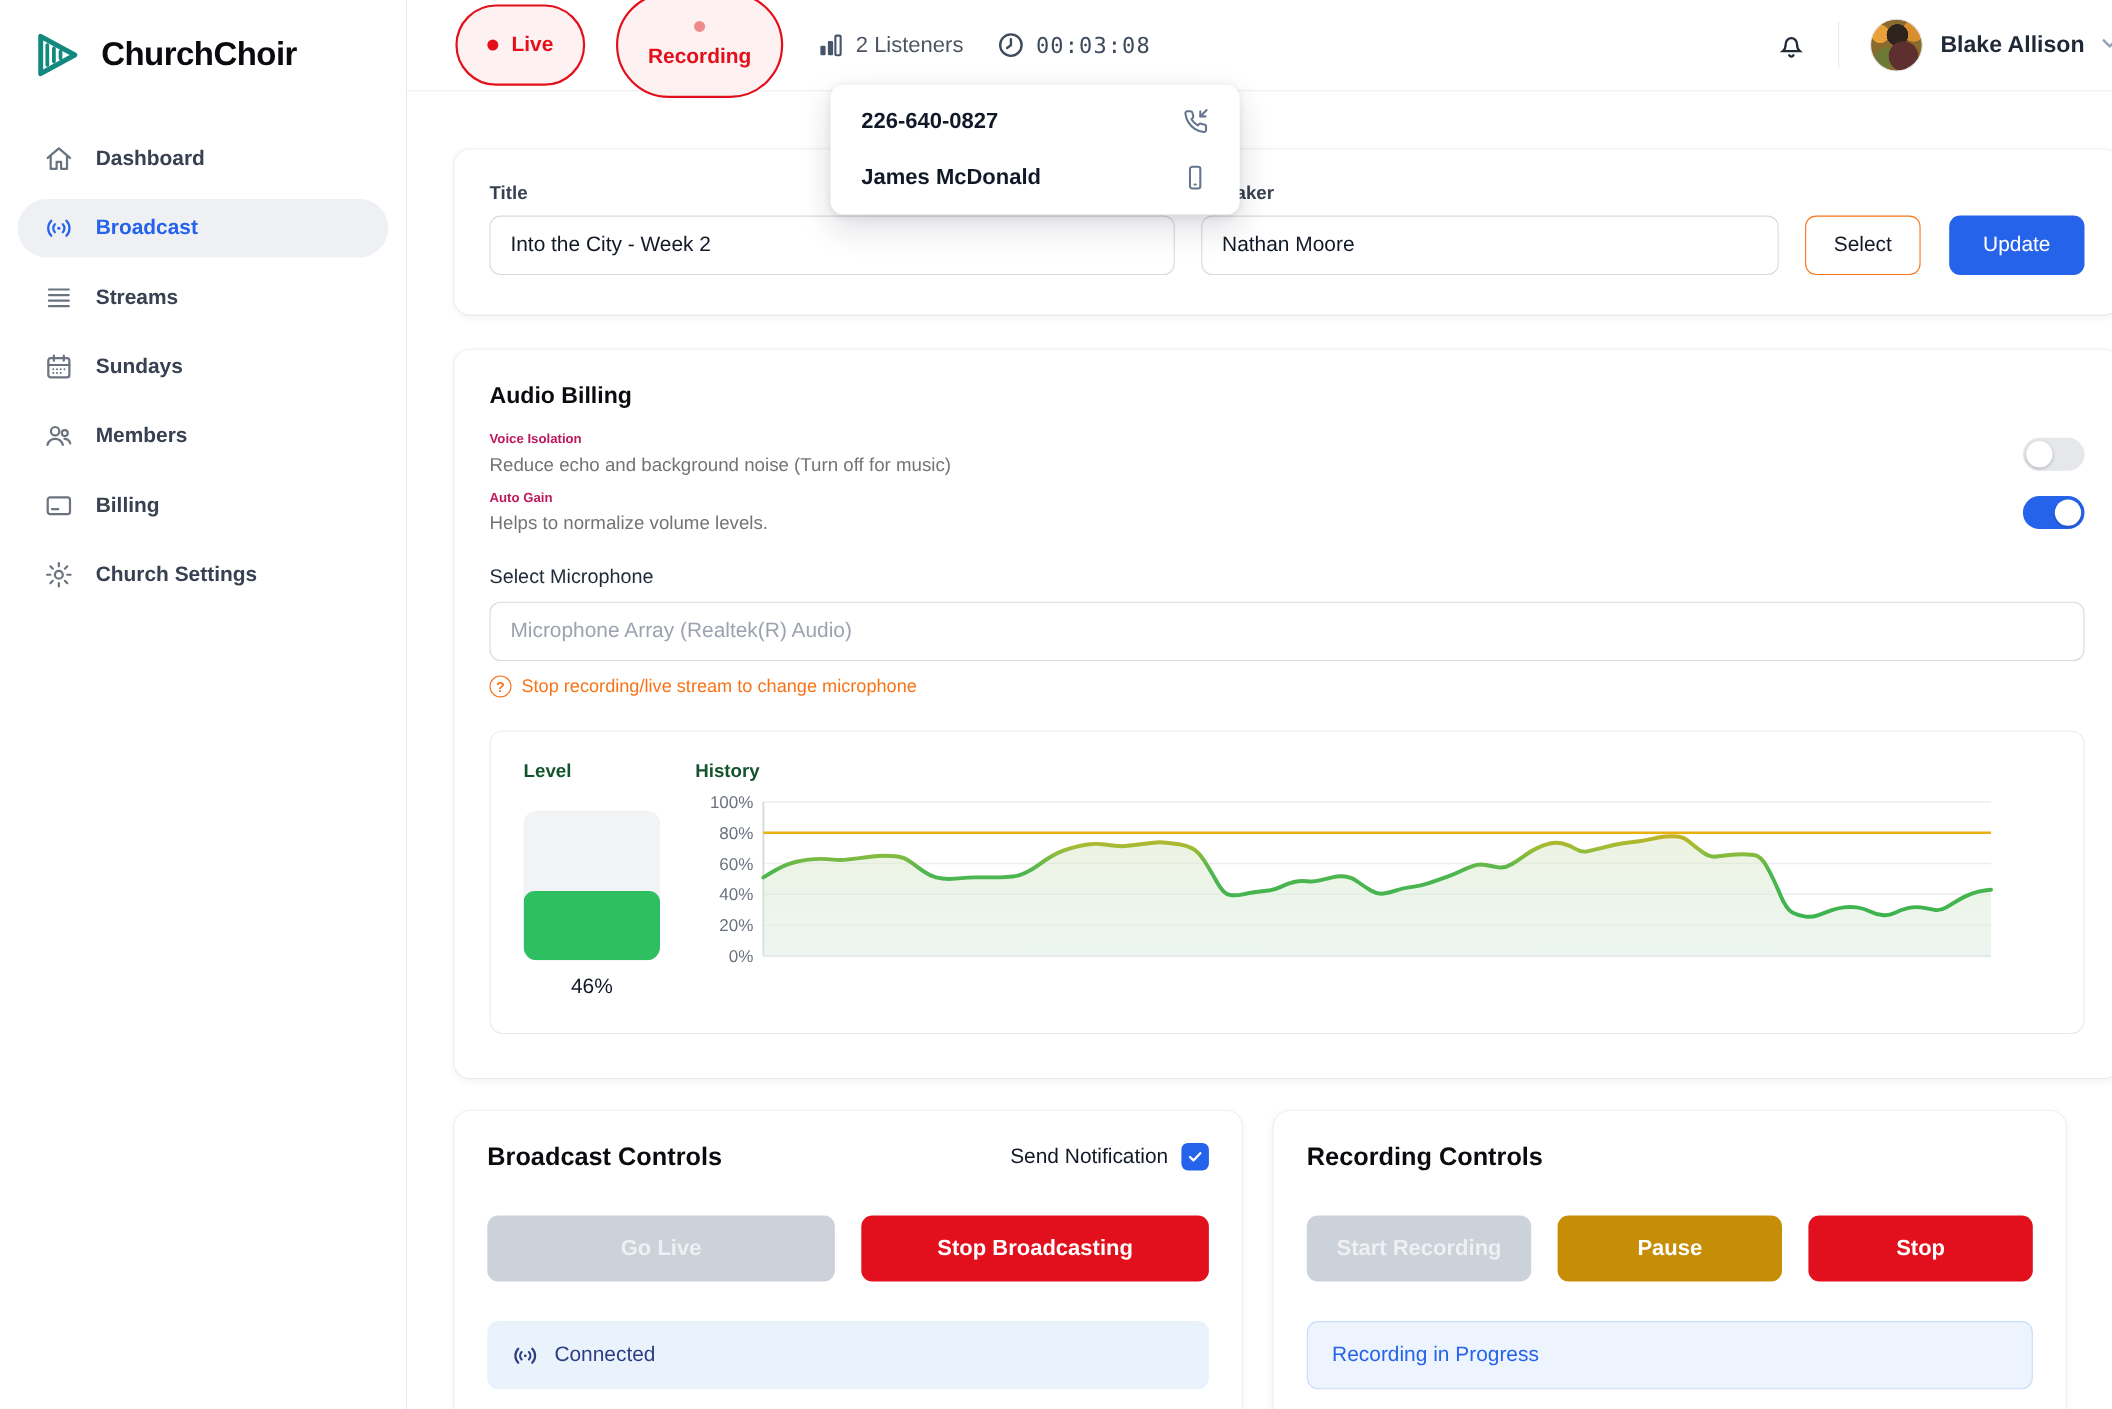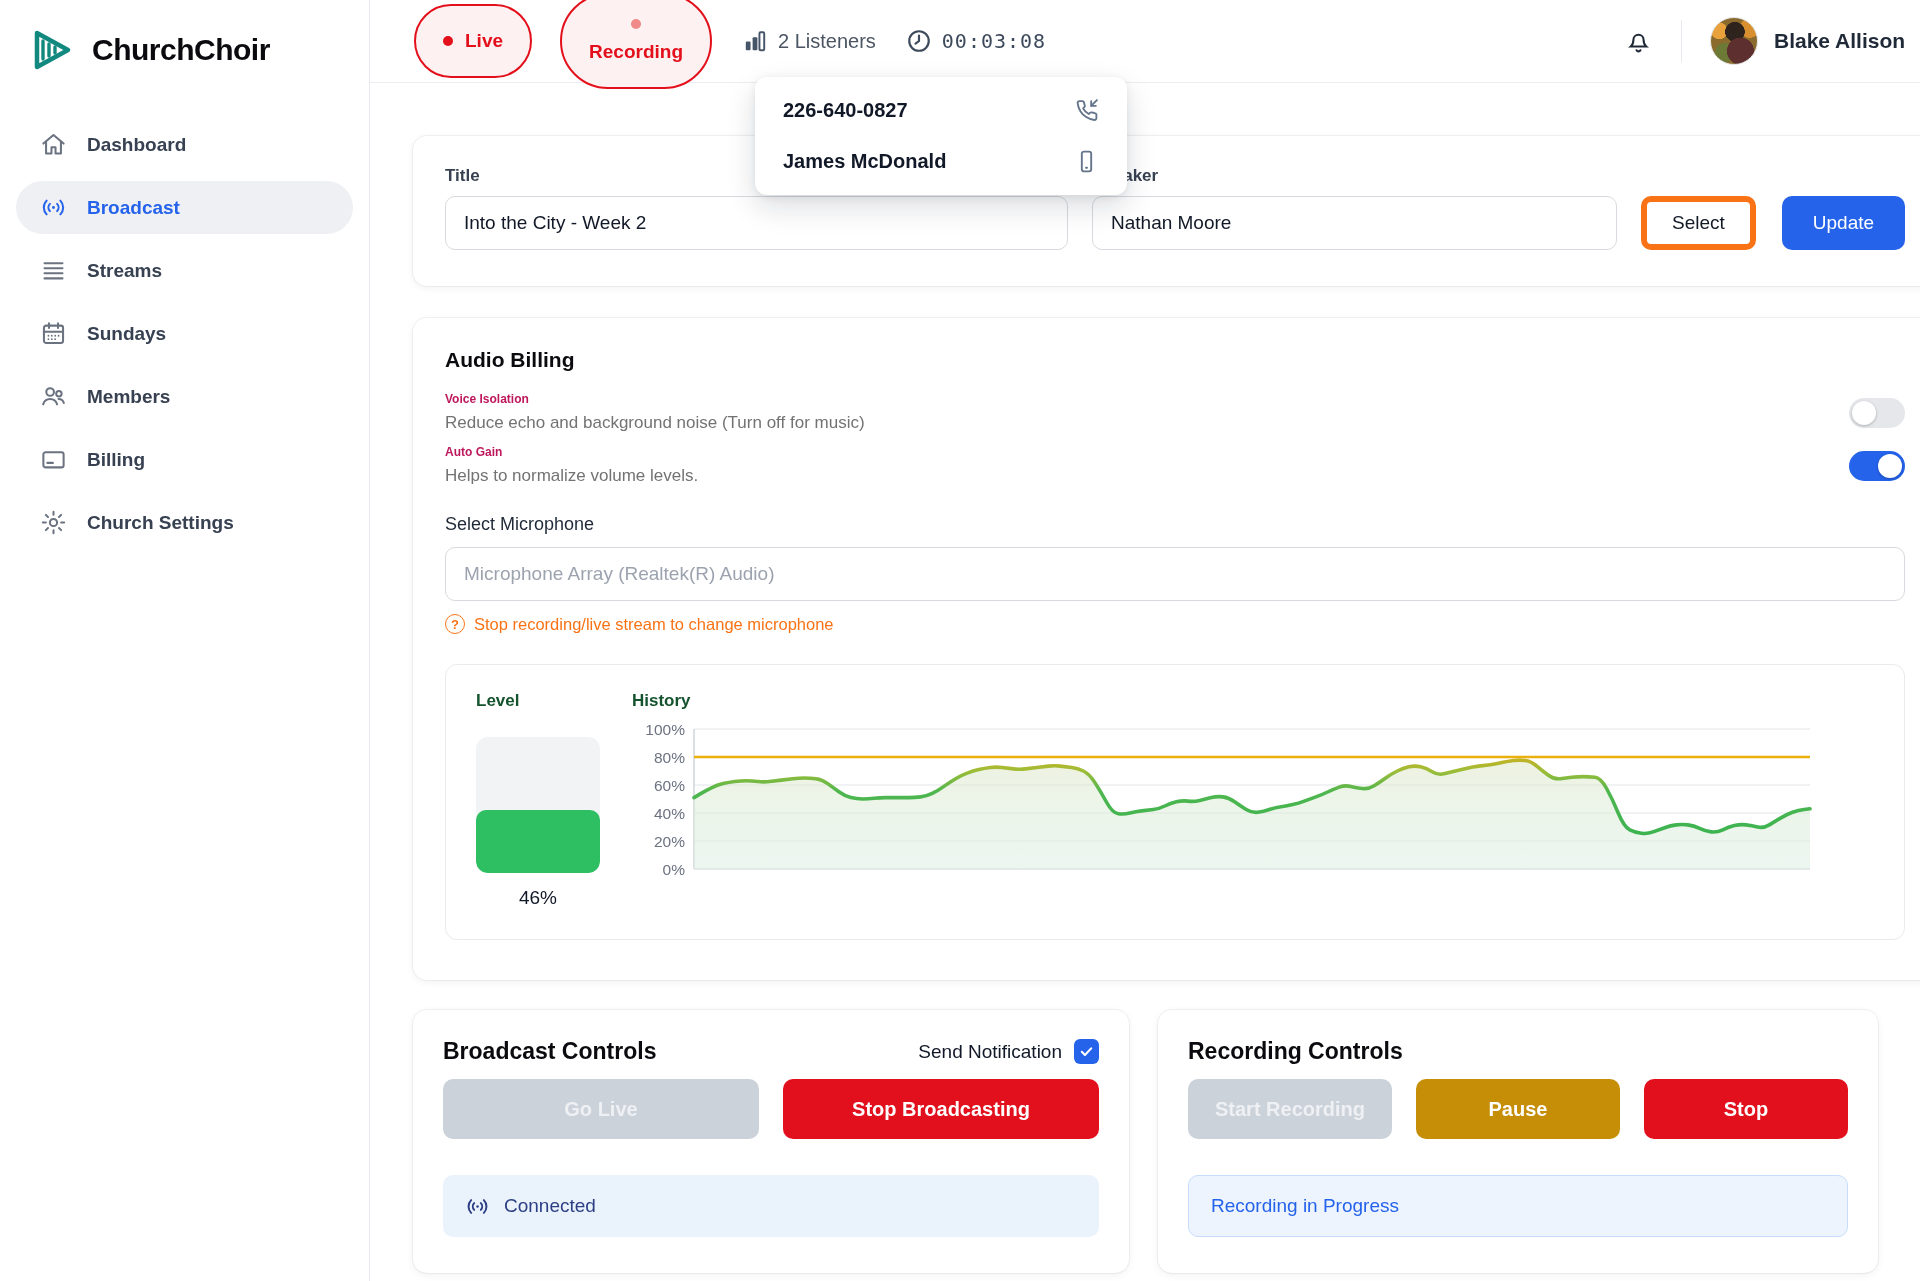--- a/index.html
+++ b/index.html
@@ -57,21 +57,21 @@
   
   .card { background:#fff; border-radius:14px;
     box-shadow:0 0 0 1px rgba(15,23,42,.05), 0 2px 8px rgba(15,23,42,.06); }
   .card-session { margin:53px 42px 0 43px; padding:30px 32px 36px; display:flex; align-items:flex-end; gap:24px; }
   .field-label { display:block; font-size:17px; font-weight:600; color:#374151; margin-bottom:10px; }
   .text-input { width:100%; height:54px; border:1px solid #d7dade; border-radius:10px; padding:0 18px;
     font-size:19px; color:#111827; font-family:inherit; background:#fff; }
   .col-title { width:623px; }
   .col-speaker { width:525px; margin-left:0; }
   .btn { height:54px; border-radius:10px; border:none; cursor:pointer; font-family:inherit; font-size:19px; }
-  .btn-select { padding:0 25px; background:#fff; border:6px solid #f97316; color:#111827; }
+  .btn-select { padding:0 25px; background:#fff; border:1px solid #f97316; color:#111827; }
   .btn-update { padding:0 31px; background:#2563eb; color:#fff; font-weight:500; margin-left:2px; }
 
   .card-audio { margin:32px 42px 0 43px; padding:30px 32px 40px; }
   .section-heading { font-size:21px; font-weight:700; color:#0b0b0f; }
   .setting-row { display:flex; align-items:center; margin-top:20px; }
   .setting-row.tight { margin-top:12px; }
   .setting-label { font-size:12px; font-weight:600; color:#be185d; }
   .setting-desc { font-size:17px; color:#737373; margin-top:7px; }
   .toggle { width:56px; height:30px; border-radius:999px; background:#e5e7eb; position:relative;
     margin-left:auto; cursor:pointer; flex:none; transition:background .15s; }
@@ -100,21 +100,21 @@
   .card-ctrl { padding:28px 30px 36px; }
   .card-broadcast { width:716px; }
   .card-recording { width:720px; }
   .ctrl-head { display:flex; align-items:center; justify-content:space-between;gap:13px; }
   .ctrl-title { font-size:23px; font-weight:700; color:#0b0b0f; }
   .notif-wrap { display:flex; align-items:center; gap:12px; font-size:19px; color:#111827; }
   .checkbox { width:25px; height:25px; border-radius:6px; background:#2563eb; display:inline-flex;
     align-items:center; justify-content:center; cursor:pointer; flex:none; }
   .checkbox svg { width:15px; height:15px; stroke:#fff; stroke-width:3.4; fill:none; stroke-linecap:round; stroke-linejoin:round; display:none; }
   .checkbox.checked svg { display:block; }
-  .btn-row { display:flex; gap:24px; margin-top:14px; }
+  .btn-row { display:flex; gap:24px; margin-top:40px; }
   .ctrl-btn { flex:1; height:60px; border:none; border-radius:10px; font-family:inherit; font-size:20px;
     font-weight:600; cursor:pointer; color:#fff; }
   .ctrl-btn.disabled { background:#ccd2da; color:#eef0f3; cursor:default; }
   .ctrl-btn.red { background:#e2101c; font-weight:700; }
   .ctrl-btn.gold { background:#c68e06; }
   .status-bar { margin-top:36px; height:62px; border-radius:10px; display:flex; align-items:center;
     gap:14px; padding:0 22px; font-size:19px; }
   .status-connected { background:#eaf2fc; color:#2c3f85; }
   .status-connected svg { width:25px; height:25px; stroke:#2c3f85; fill:none; stroke-width:1.9; stroke-linecap:round; }
   .status-recording { background:#edf4fe; border:1px solid #c7ddfb; color:#2563eb; }

